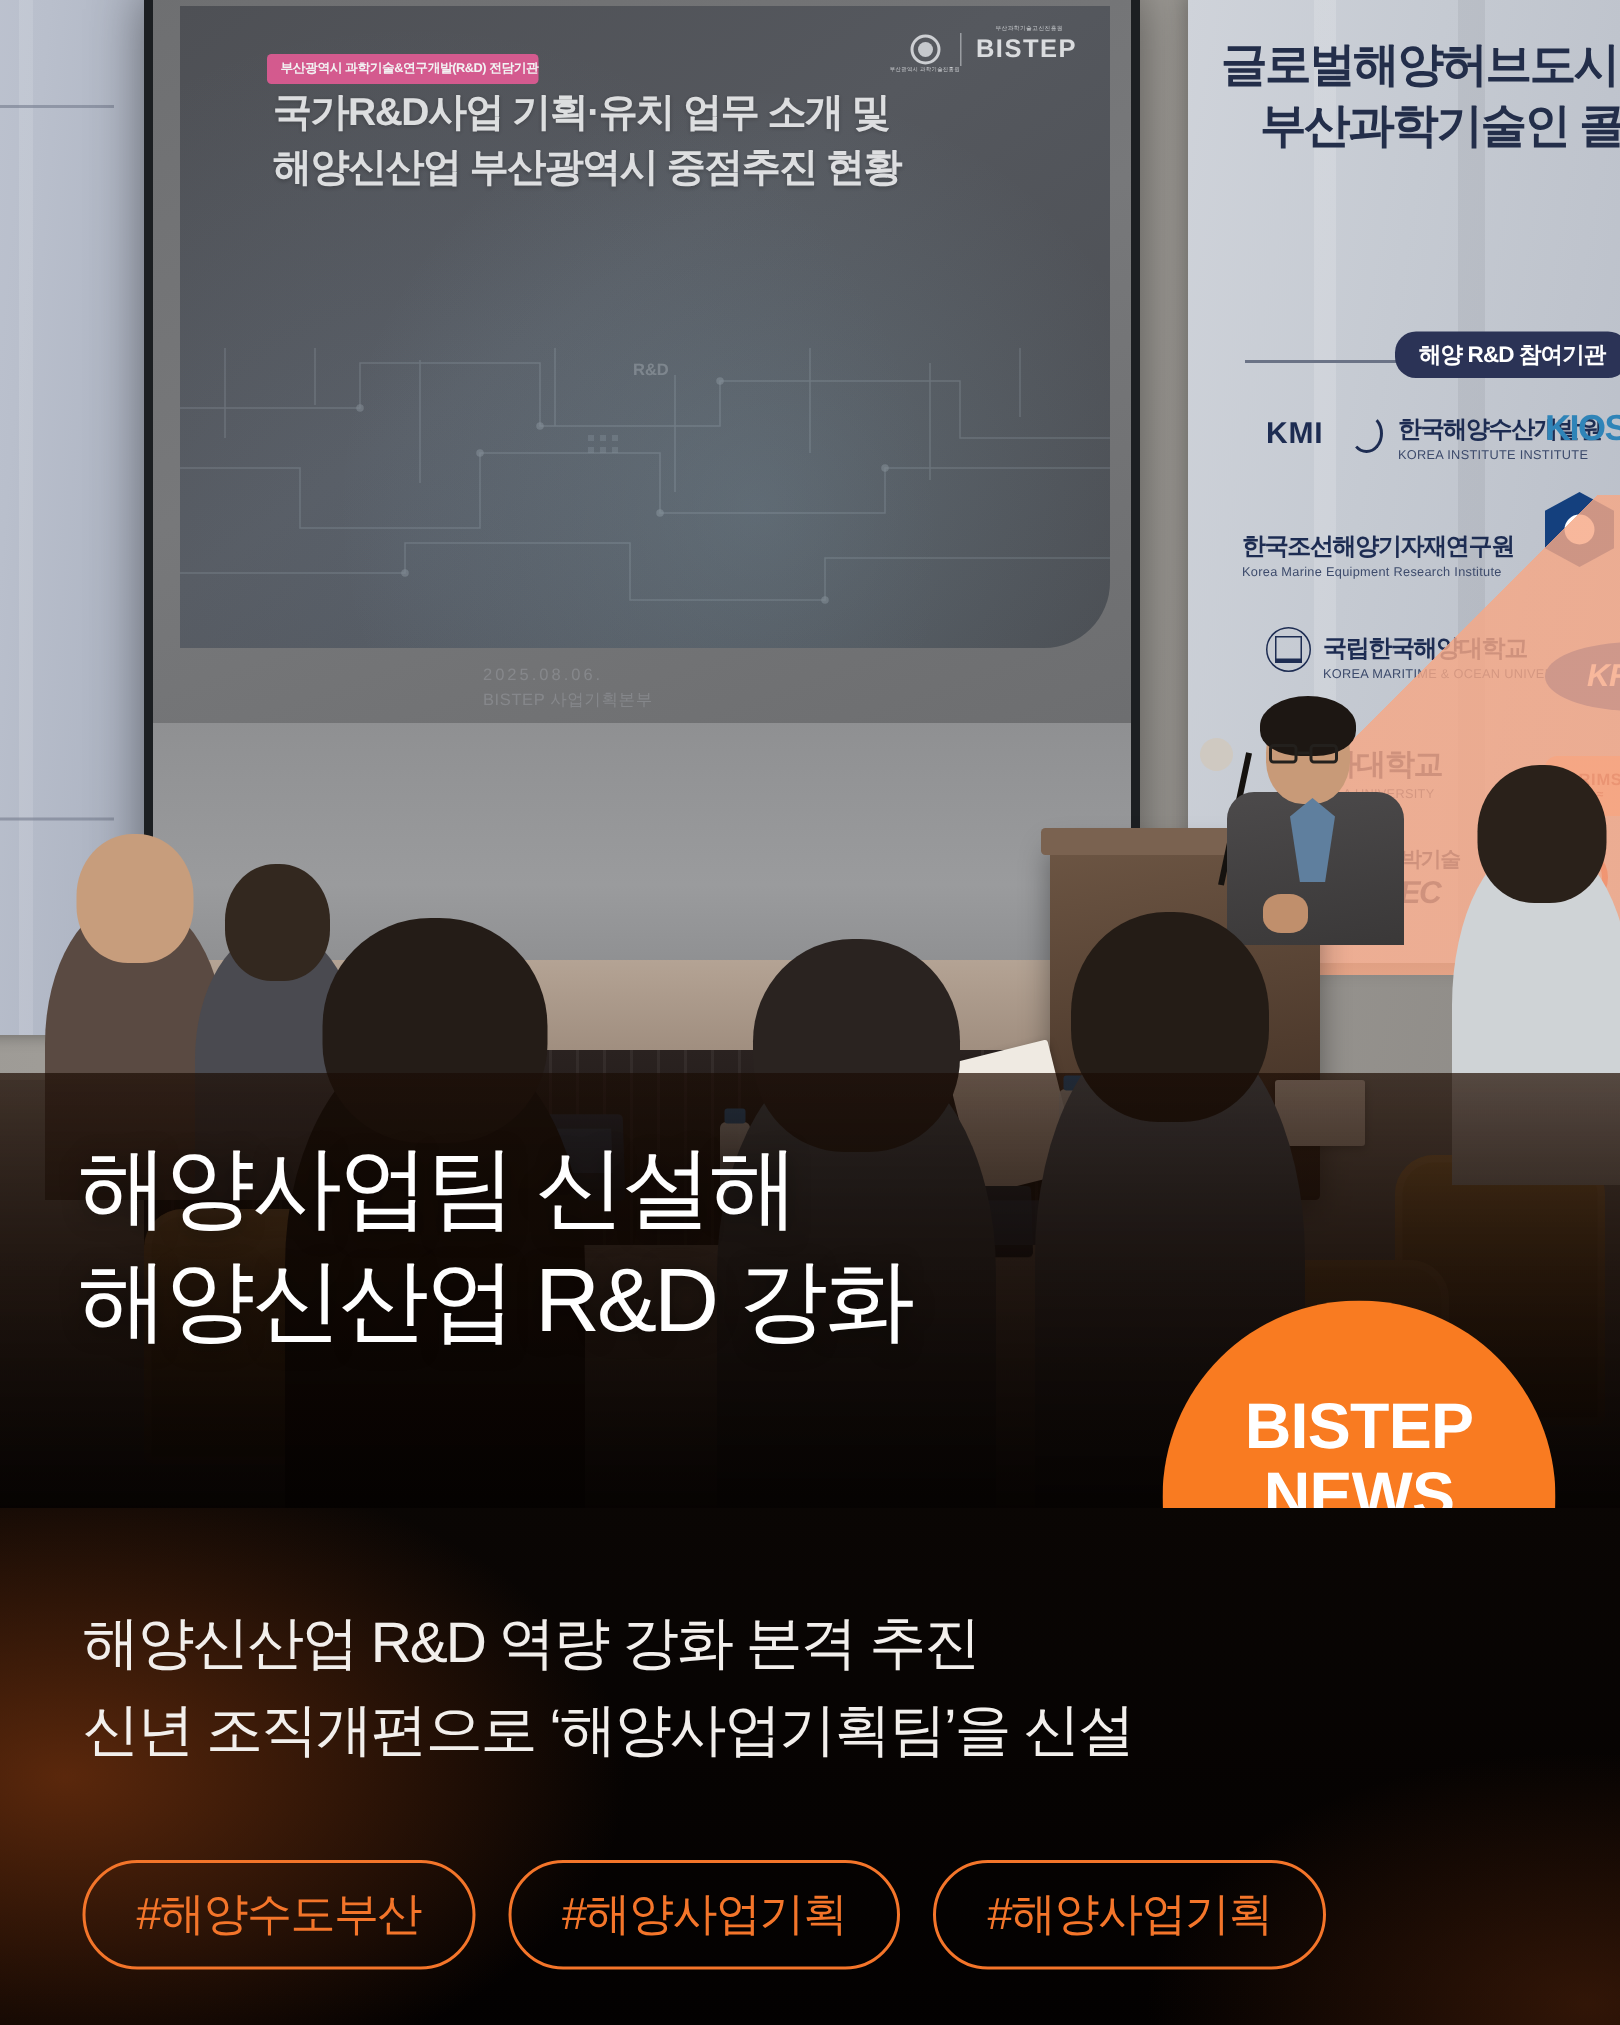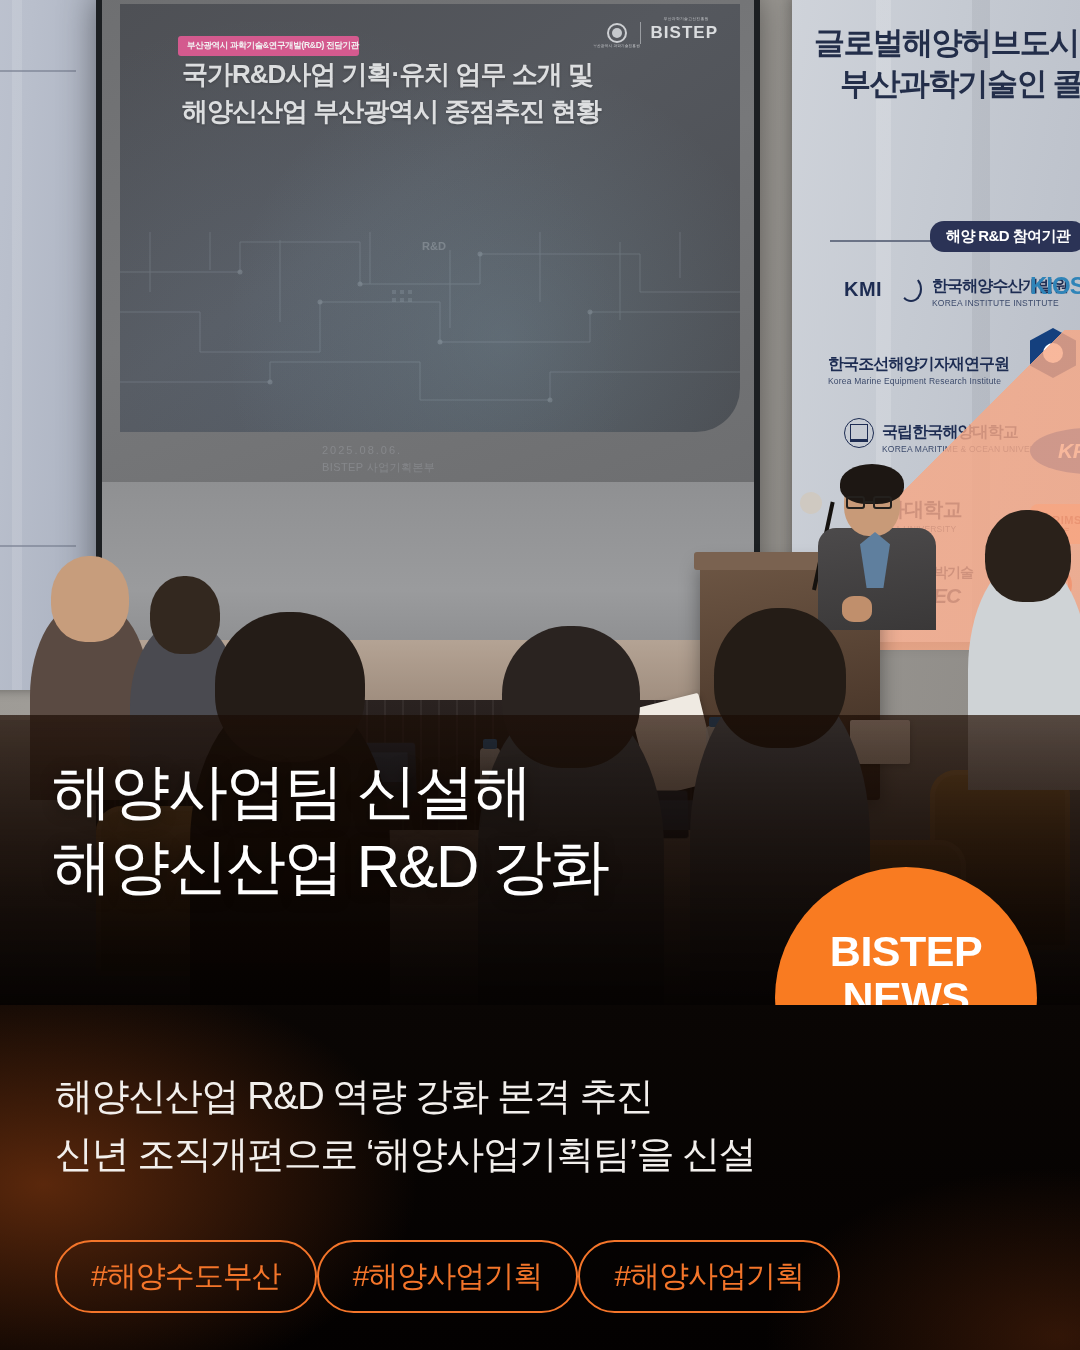--- a/index.html
+++ b/index.html
@@ -335,21 +335,21 @@
       radial-gradient(ellipse 520px 300px at 4% 52%, rgba(142,62,18,.62), transparent 72%),
       radial-gradient(ellipse 420px 240px at 98% 96%, rgba(120,52,16,.40), transparent 70%),
       linear-gradient(180deg,#0a0604 0%, #060302 55%, #030101 100%);
   }
   .subtitle {
     position:absolute; left:55px; top:1068px; width:900px;
     color:#f2efec; font-size:38px; line-height:1.52; letter-spacing:-1.4px;
   }
   .tags {
     position:absolute; left:55px; top:1240px;
-    display:flex; 
+    display:flex; gap:22px;
   }
   .tag {
     border:2px solid #f4752a; border-radius:44px;
     color:#f4752a; font-size:30px; letter-spacing:-1px;
     padding:14px 34px; white-space:nowrap;
     background:transparent;
   }
 </style>
 </head>
 <body>

